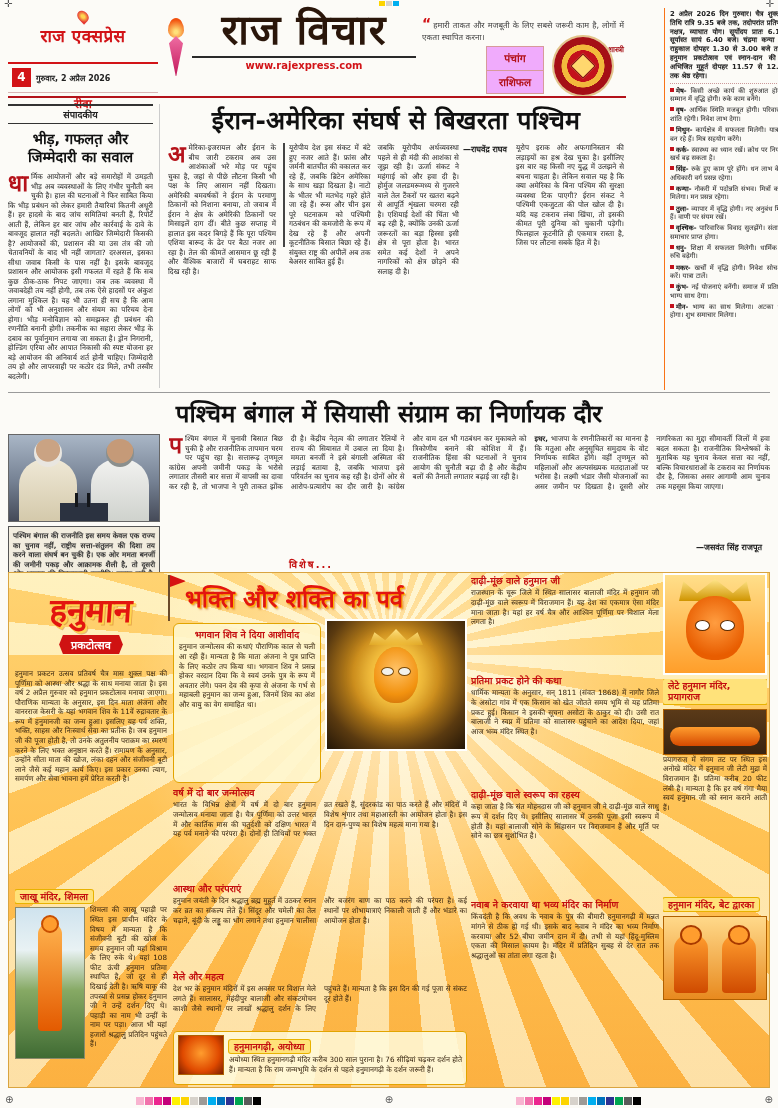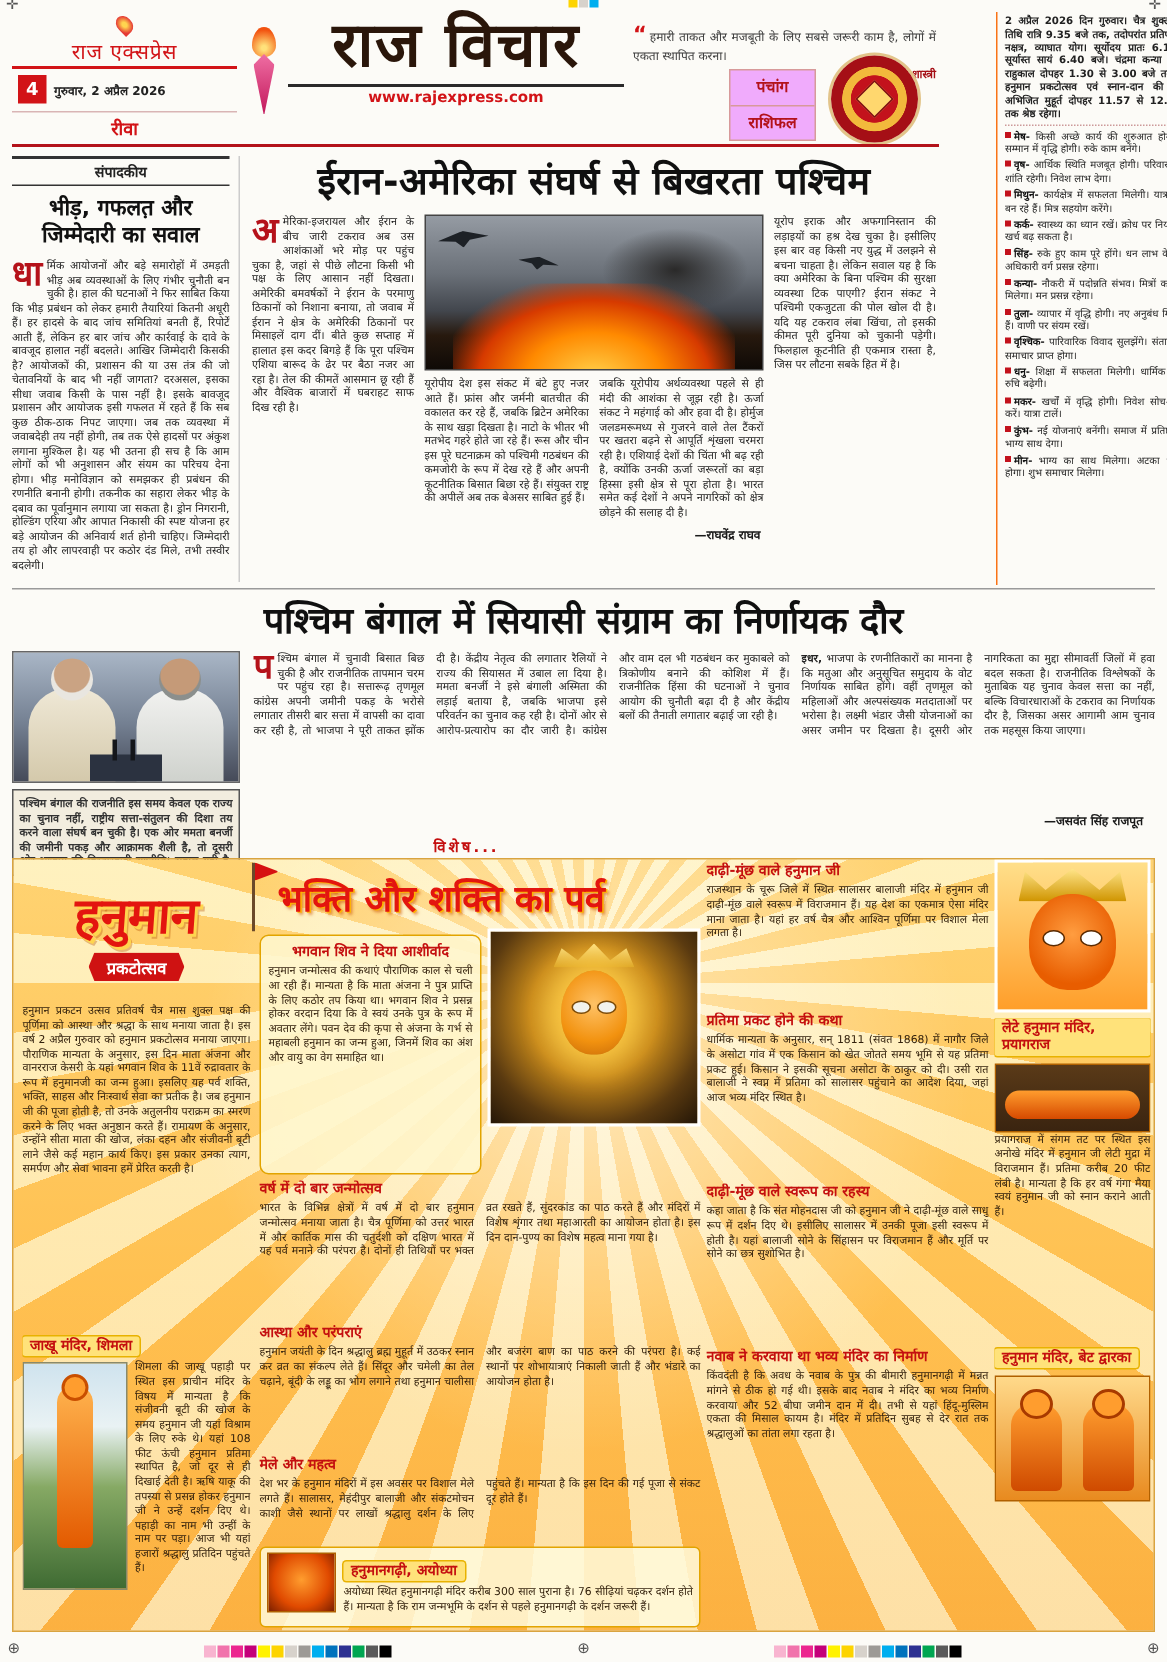--- a/index.html
+++ b/index.html
@@ -14,21 +14,21 @@
 .swatches i{display:inline-block;width:8px;height:8px;margin-right:1px;vertical-align:middle}
 .s1{background:#f8b4d0}.s2{background:#f173ac}.s3{background:#ec268f}.s4{background:#c4007a}
 .s5{background:#fff200}.s6{background:#fdd400}.s7{background:#d7d2cb}.s8{background:#9d9a96}
 .s9{background:#00aeef}.s10{background:#0072bc}.s11{background:#2e3192}.s12{background:#00a651}
 .s13{background:#5a5a5a}.s14{background:#000}
 .topticks i{display:inline-block;width:6px;height:5px;margin-right:1px}
 
 .header{position:absolute;left:8px;top:8px;width:616px;height:87px}
 .brand{position:absolute;left:0;top:2px;width:150px;text-align:center}
 .brand-flame{width:10px;height:13px;background:radial-gradient(#ffd54f 20%,#e53935 70%);border-radius:50% 50% 50% 0;transform:rotate(-45deg);margin:0 auto 1px}
-.brand-name{font-size:14px;font-weight:normal;color:#d21317;letter-spacing:.5px;border-bottom:2px solid #d21317;padding-bottom:1px}
+.brand-name{font-size:17px;font-weight:bold;color:#d21317;letter-spacing:.5px;border-bottom:2px solid #d21317;padding-bottom:15px}
 .brand-row{display:flex;align-items:center;gap:5px;margin-top:4px;padding:0 4px}
 .pageno{display:inline-block;width:19px;height:19px;background:#d21317;color:#fff;font-weight:bold;font-size:12px;line-height:19px;text-align:center}
 .bdate{font-size:8px;color:#222;font-weight:bold}
 .city{margin-top:5px;color:#d21317;font-weight:bold;font-size:12px;border-top:1px solid #d9b5b5;padding-top:2px}
 .torch{position:absolute;left:156px;top:10px;width:24px;height:66px}
 .torch .flame{position:absolute;left:4px;top:0;width:16px;height:20px;background:radial-gradient(circle at 50% 70%,#ffe17a 10%,#f2520f 75%);border-radius:50% 50% 50% 50%/62% 62% 38% 38%}
 .torch .tbody{position:absolute;left:5px;top:18px;width:14px;height:40px;background:linear-gradient(#ef6ea3,#c2185b);clip-path:polygon(50% 0,100% 18%,52% 100%,48% 100%,0 18%)}
 .mast-center{position:absolute;left:184px;top:0;width:224px;text-align:center}
 .mast-title{font-size:41px;line-height:1.12;font-weight:bold;color:#2a160a;letter-spacing:1px}
 .mast-site{margin-top:2px;border-top:2px solid #2a2a2a;padding-top:2px;color:#d21317;font-weight:bold;font-size:10px}
@@ -49,21 +49,21 @@
 .zs{color:#111}
 
 .editorial{position:absolute;left:8px;top:104px;width:152px;height:284px;border-right:1px solid #ccc;padding-right:6px;overflow:hidden}
 .kicker{border-top:2px solid #333;border-bottom:1px solid #333;text-align:center;font-size:9.5px;font-weight:bold;padding:2px 0;color:#222}
 .ed-head{font-size:14.5px;line-height:1.25;font-weight:bold;text-align:center;margin:6px 0;color:#111}
 .ed-body{height:214px;overflow:hidden}
 .lead{position:absolute;left:168px;top:102px;width:456px;height:288px;overflow:hidden}
 .lead-head{font-size:25px;font-weight:bold;text-align:center;color:#101010;margin-bottom:7px;letter-spacing:.3px}
 .lead-body{display:flex;gap:7px}
 .lcol{flex:1;min-width:0}
-.lmid{width:226px;flex:none;display:flex;flex-direction:column;gap:4px}
+.lmid{width:226px;flex:none;display:flex;flex-direction:row;gap:4px}
 .lmid-cols{display:flex;gap:7px;flex:1}
 .war-img{position:relative;height:104px;border:1px solid #444;background:linear-gradient(180deg,#959ba3 0%,#6a7078 38%,#42464d 62%,#27190e 78%,#0f0a06 100%);overflow:hidden}
 .war-fire{position:absolute;left:8%;bottom:-6px;width:84%;height:62%;background:radial-gradient(ellipse at 50% 100%,#ffd34d 0%,#ff8a00 34%,#d63a00 58%,rgba(60,20,5,0) 78%)}
 .smoke{position:absolute;right:4%;top:8%;width:44%;height:55%;background:radial-gradient(ellipse,rgba(30,28,26,.85),rgba(30,28,26,0) 70%)}
 .jet{position:absolute;width:34px;height:11px;background:#1d2126;clip-path:polygon(0 40%,50% 0,100% 50%,62% 58%,48% 100%,34% 58%)}
 .j1{left:8px;top:10px;transform:rotate(-8deg)}
 .j2{left:58px;top:26px;transform:rotate(6deg) scale(.8)}
 .lead-byline{text-align:right;font-size:8px;font-weight:bold;color:#1a1a1a;padding-right:2px}
 
 .rule1{position:absolute;left:8px;top:392px;width:762px;height:1px;background:#9a9a9a}

